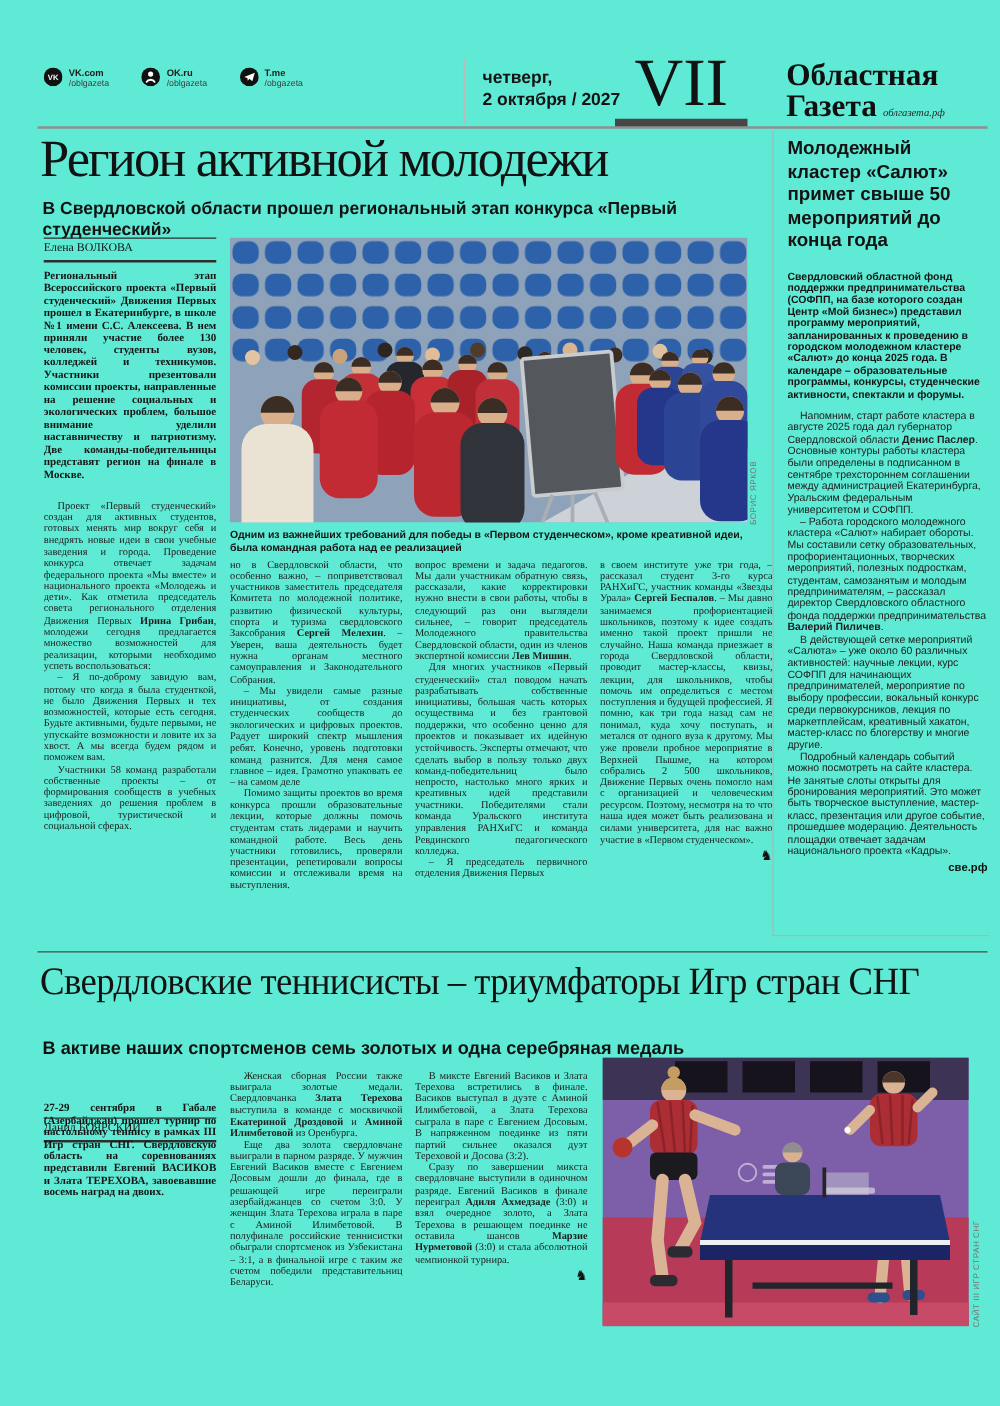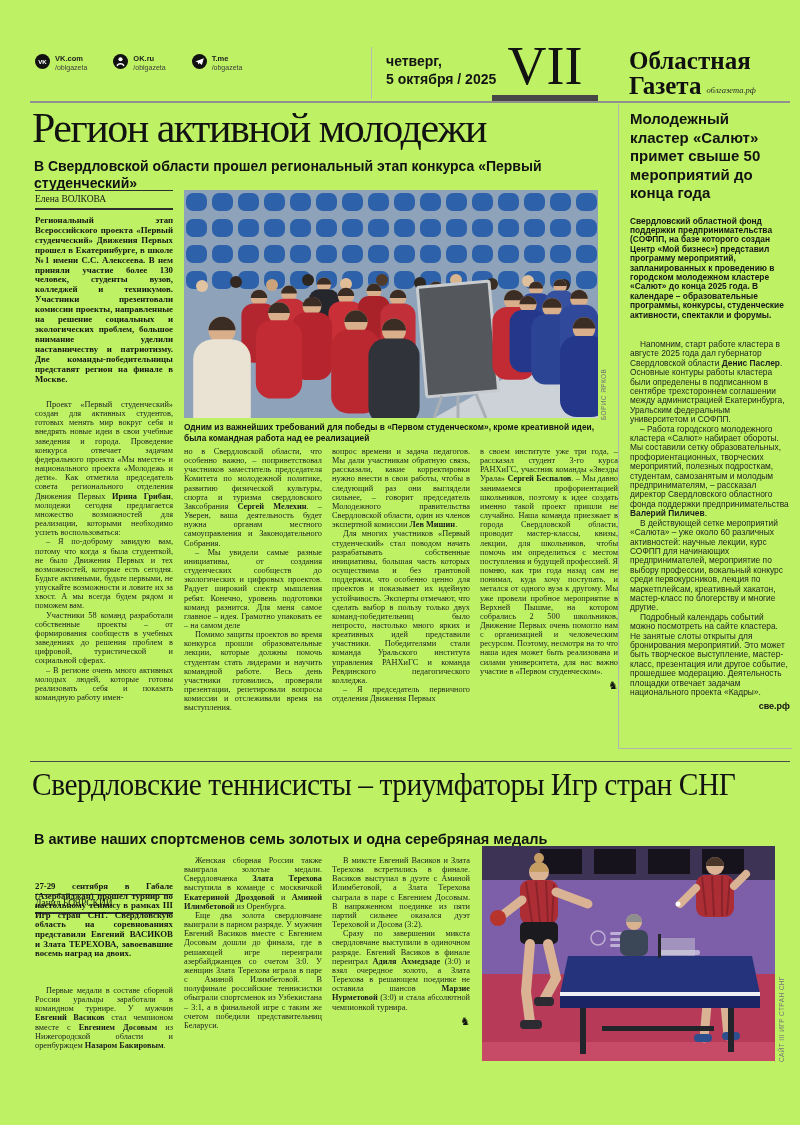--- a/index.html
+++ b/index.html
@@ -1,16 +1,16 @@
 <!DOCTYPE html>
 <html lang="ru"><head>
 <meta charset="utf-8">
 <style>
   html,body{margin:0;padding:0;background:#e9e9e9;}
-  .page{position:relative;width:800px;height:1125px;margin:0 auto;background:#bef264;overflow:hidden;
+  .page{position:relative;width:800px;height:1125px;margin:0 auto;background:#5eead4;overflow:hidden;
         font-family:"Liberation Sans",sans-serif;color:#1b1b1b;}
   
   .social{position:absolute;left:35px;top:54px;display:flex;gap:26px;}
   .social-item{display:flex;gap:5px;align-items:flex-start;}
   .social-icon{width:15px;height:15px;flex:0 0 auto;}
   .social-name{font:bold 7.5px/9px "Liberation Sans",sans-serif;}
   .social-handle{font:7px/9px "Liberation Sans",sans-serif;color:#3c3c3c;}
   .vrule{position:absolute;left:371px;top:47px;width:1px;height:52px;background:#b9b9b9;}
   .date{position:absolute;left:386px;top:52px;font:bold 14px/18px "Liberation Sans",sans-serif;color:#141414;}
   .folio{position:absolute;left:492px;top:38px;width:106px;text-align:center;}
@@ -46,21 +46,21 @@
   .vcred{position:absolute;writing-mode:vertical-rl;transform:rotate(180deg);
          font:6.5px/8px "Liberation Sans",sans-serif;color:#757575;letter-spacing:.4px;white-space:nowrap;}
   .cred1{left:600px;top:326px;height:94px;}
   .cred2{left:778px;top:946px;height:116px;}
   
   .sb-left-rule{position:absolute;left:618px;top:104px;width:1px;height:644px;background:#b2b2b2;}
   .sb-bottom-rule{position:absolute;left:618px;top:748px;width:174px;height:1px;background:#b2b2b2;}
   .sb{position:absolute;left:630px;top:110px;width:160px;height:636px;overflow:hidden;}
   .sb-heading{font:bold 15px/18.5px "Liberation Sans",sans-serif;color:#121212;}
   .sb-lead{margin-top:14px;font:bold 8.4px/9.4px "Liberation Sans",sans-serif;color:#151515;}
-  .sb-body{margin-top:20px;font:8.4px/9.4px "Liberation Sans",sans-serif;color:#1d1d1d;}
+  .sb-body{margin-top:8px;font:8.4px/9.4px "Liberation Sans",sans-serif;color:#1d1d1d;}
   .sb-body p{margin:0;text-indent:10px;}
   .sb-sig{text-align:right;font:bold 9px/11px "Liberation Sans",sans-serif;margin-top:4px;color:#111;}
   
   .sep{position:absolute;left:30px;top:761px;width:760px;height:1px;background:#4a4a4a;}
   .a2-headline{position:absolute;left:32px;top:766px;width:780px;font:400 31px/38px "Liberation Serif",serif;
                letter-spacing:-0.5px;color:#121212;transform:scaleX(.95);transform-origin:left;white-space:nowrap;}
   .a2-subhead{position:absolute;left:34px;top:831px;width:700px;font:bold 14.5px/17px "Liberation Sans",sans-serif;color:#121212;}
   .a2-byline{left:35px;top:894px;}
   .a2-lead{left:35px;top:882px;height:100px;font:bold 8.8px/9.6px "Liberation Serif",serif;}
   .a2-col1{left:35px;top:986px;height:84px;}
@@ -104,21 +104,21 @@
         <div class="social-name">T.me</div>
         <div class="social-handle">/obgazeta</div>
       </div>
     </div>
   </div>
 
   <div class="vrule"></div>
 
   <div class="date">
     <div>четверг,</div>
-    <div>5 октября / 2025</div>
+    <div>2 октября / 2027</div>
   </div>
 
   <div class="folio">
     <div class="folio-num">VII</div>
     <div class="folio-bar"></div>
   </div>
 
   <div class="logo">
     <div class="logo-l1">Областная</div>
     <div class="logo-row">
@@ -132,21 +132,20 @@
   <div class="a1-headline">Регион активной молодежи</div>
   <div class="a1-subhead">В Свердловской области прошел региональный этап конкурса «Первый студенческий»</div>
 
   <div class="byline a1-byline">Елена ВОЛКОВА</div>
   <div class="leadtxt a1-lead">Региональный этап Всероссийского проекта «Первый студенческий» Движения Первых прошел в Екатеринбурге, в школе №1 имени С.С. Алексеева. В нем приняли участие более 130 человек, студенты вузов, колледжей и техникумов. Участники презентовали комиссии проекты, направленные на решение социальных и экологических проблем, большое внимание уделили наставничеству и патриотизму. Две команды-победительницы представят регион на финале в Москве.</div>
 
   <div class="col a1-col1">
     <p>Проект «Первый студенческий» создан для активных студентов, готовых менять мир вокруг себя и внедрять новые идеи в свои учебные заведения и города. Проведение конкурса отвечает задачам федерального проекта «Мы вместе» и национального проекта «Молодежь и дети». Как отметила председатель совета регионального отделения Движения Первых <b>Ирина Грибан</b>, молодежи сегодня предлагается множество возможностей для реализации, которыми необходимо успеть воспользоваться:</p>
     <p>– Я по-доброму завидую вам, потому что когда я была студенткой, не было Движения Первых и тех возможностей, которые есть сегодня. Будьте активными, будьте первыми, не упускайте возможности и ловите их за хвост. А мы всегда будем рядом и поможем вам.</p>
     <p>Участники 58 команд разработали собственные проекты – от формирования сообществ в учебных заведениях до решения проблем в цифровой, туристической и социальной сферах.</p>
-    <p>– В регионе очень много активных молодых людей, которые готовы реализовать себя и показать командную работу имен-</p>
   </div>
 
   <div class="photo1">
     <svg class="ph" viewBox="0 0 414 228" preserveAspectRatio="none">
       <defs>
         <pattern id="seats" width="26" height="26" patternUnits="userSpaceOnUse">
           <rect x="2" y="3" width="21" height="18" rx="7" fill="#2d62aa"></rect>
         </pattern>
         <g id="fig">
           <circle cx="0" cy="-31" r="7.5" fill="#d9af8b"></circle>
@@ -235,23 +234,20 @@
     <div class="sb-sig">све.рф</div>
   </div>
 
   <div class="sep"></div>
   <div class="a2-headline">Свердловские теннисисты – триумфаторы Игр стран СНГ</div>
   <div class="a2-subhead">В активе наших спортсменов семь золотых и одна серебряная медаль</div>
 
   <div class="byline a2-byline">Данил БОЯРСКИЙ</div>
   <div class="leadtxt a2-lead">27-29 сентября в Габале (Азербайджан) прошел турнир по настольному теннису в рамках III Игр стран СНГ. Свердловскую область на соревнованиях представили Евгений ВАСИКОВ и Злата ТЕРЕХОВА, завоевавшие восемь наград на двоих.</div>
 
-  <div class="col a2-col1">
-    <p>Первые медали в составе сборной России уральцы заработали в командном турнире. У мужчин <b>Евгений Васиков</b> стал чемпионом вместе с <b>Евгением Досовым</b> из Нижегородской области и оренбуржцем <b>Назаром Бакировым</b>.</p>
-  </div>
   <div class="col a2-col2">
     <p>Женская сборная России также выиграла золотые медали. Свердловчанка <b>Злата Терехова</b> выступила в команде с москвичкой <b>Екатериной Дроздовой</b> и <b>Аминой Илимбетовой</b> из Оренбурга.</p>
     <p>Еще два золота свердловчане выиграли в парном разряде. У мужчин Евгений Васиков вместе с Евгением Досовым дошли до финала, где в решающей игре переиграли азербайджанцев со счетом 3:0. У женщин Злата Терехова играла в паре с Аминой Илимбетовой. В полуфинале российские теннисистки обыграли спортсменок из Узбекистана – 3:1, а в финальной игре с таким же счетом победили представительниц Беларуси.</p>
   </div>
   <div class="col a2-col3">
     <p>В миксте Евгений Васиков и Злата Терехова встретились в финале. Васиков выступал в дуэте с Аминой Илимбетовой, а Злата Терехова сыграла в паре с Евгением Досовым. В напряженном поединке из пяти партий сильнее оказался дуэт Тереховой и Досова (3:2).</p>
     <p>Сразу по завершении микста свердловчане выступили в одиночном разряде. Евгений Васиков в финале переиграл <b>Адиля Ахмедзаде</b> (3:0) и взял очередное золото, а Злата Терехова в решающем поединке не оставила шансов <b>Марзие Нурметовой</b> (3:0) и стала абсолютной чемпионкой турнира.</p>
     <div class="endmark">♞</div>
   </div>
 

